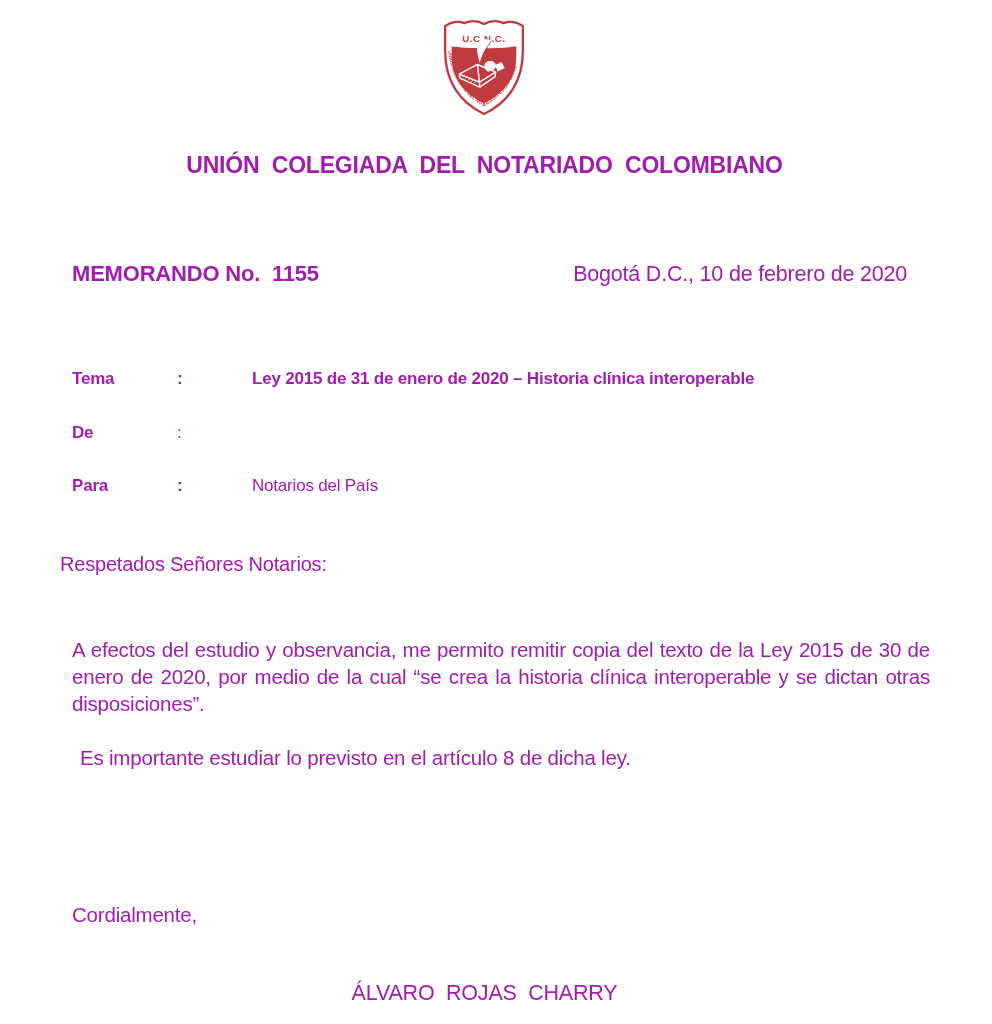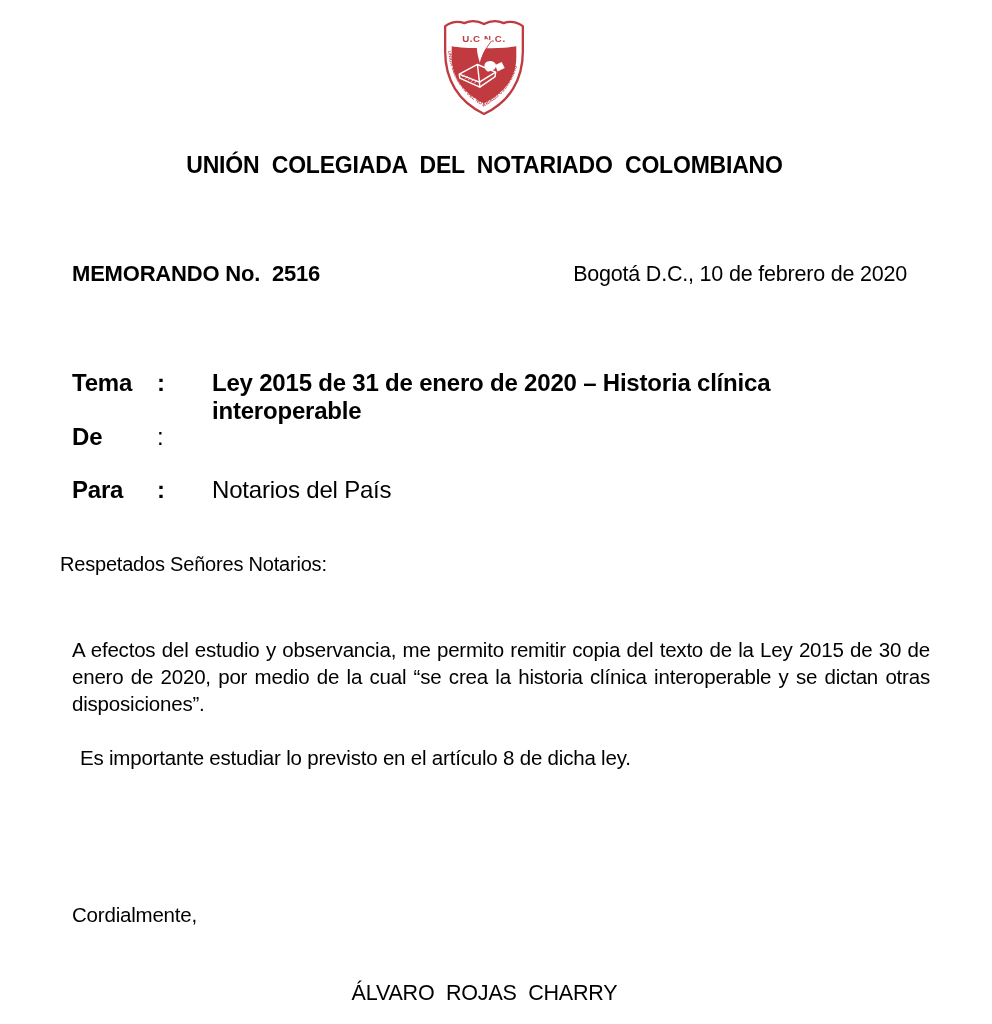--- a/index.html
+++ b/index.html
@@ -3,21 +3,21 @@
 <meta charset="utf-8">
 <title>Memorando U.C.N.C.</title>
 <style>
   html, body { margin: 0; padding: 0; background: #ffffff; }
   .page {
     position: relative;
     width: 969px;
     height: 1024px;
     background: #ffffff;
     font-family: "Liberation Sans", sans-serif;
-    color: #000000;
+    color: #a21caf;
     overflow: hidden;
   }
 
   
   .crest {
     position: absolute;
     left: 433px;
     top: 13px;
     width: 102px;
     height: 108px;
@@ -62,22 +62,23 @@
   .memo-number { font-weight: bold; font-size: 22px; white-space: pre; letter-spacing: -0.2px; }
   .memo-date { font-size: 21.5px; letter-spacing: -0.2px; }
 
   
   .meta-row {
     position: absolute;
     left: 72px;
     right: 46px;
     display: grid;
     grid-template-columns: 85px 55px 1fr;
-    font-size: 24px;
-    letter-spacing: -0.2px;
+    font-size: 17px;
+    letter-spacing: -0.2px;
+    gap: 20px;
   }
   .meta-row .label { font-weight: bold; }
   .meta-row .colon { font-weight: bold; }
   .meta-row.colon-regular .colon { font-weight: normal; }
   .meta-row .value { font-weight: normal; }
   .meta-row.value-bold .value { font-weight: bold; }
   .row-tema { top: 369px; }
   .row-de   { top: 423px; }
   .row-para { top: 476px; }
 
@@ -177,21 +178,21 @@
         <path d="M 62 58.5 L 61.5 63 L 46.3 73.5"></path>
         <path d="M 44 51 L 46 68.5"></path>
         <path d="M 29 63.5 L 31 61.2 M 32 65 L 34 62.7 M 35 66.5 L 37 64.2 M 38 68 L 40 65.7 M 41 69.5 L 43 67.2" stroke-width="0.8"></path>
       </g>
     </svg>
   </div>
 
   <div class="doc-title">UNIÓN  COLEGIADA  DEL  NOTARIADO  COLOMBIANO</div>
 
   <div class="memo-row">
-    <span class="memo-number">MEMORANDO No.  2516</span>
+    <span class="memo-number">MEMORANDO No.  1155</span>
     <span class="memo-date">Bogotá D.C., 10 de febrero de 2020</span>
   </div>
 
   <div class="meta-row row-tema value-bold">
     <span class="label">Tema</span>
     <span class="colon">:</span>
     <span class="value">Ley 2015 de 31 de enero de 2020 – Historia clínica interoperable</span>
   </div>
   <div class="meta-row row-de colon-regular">
     <span class="label">De</span>

